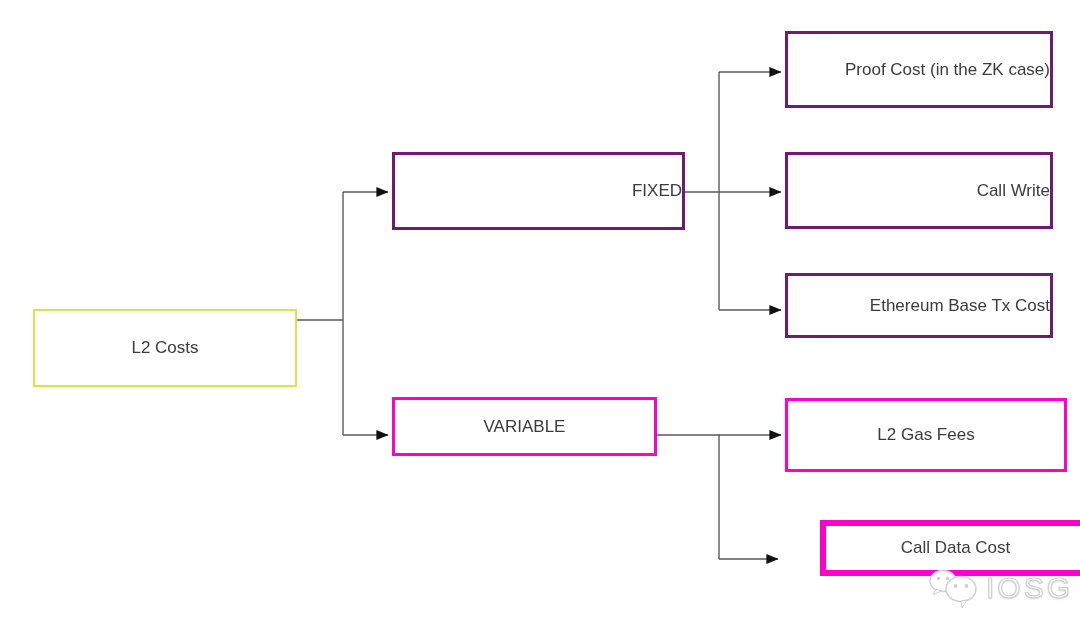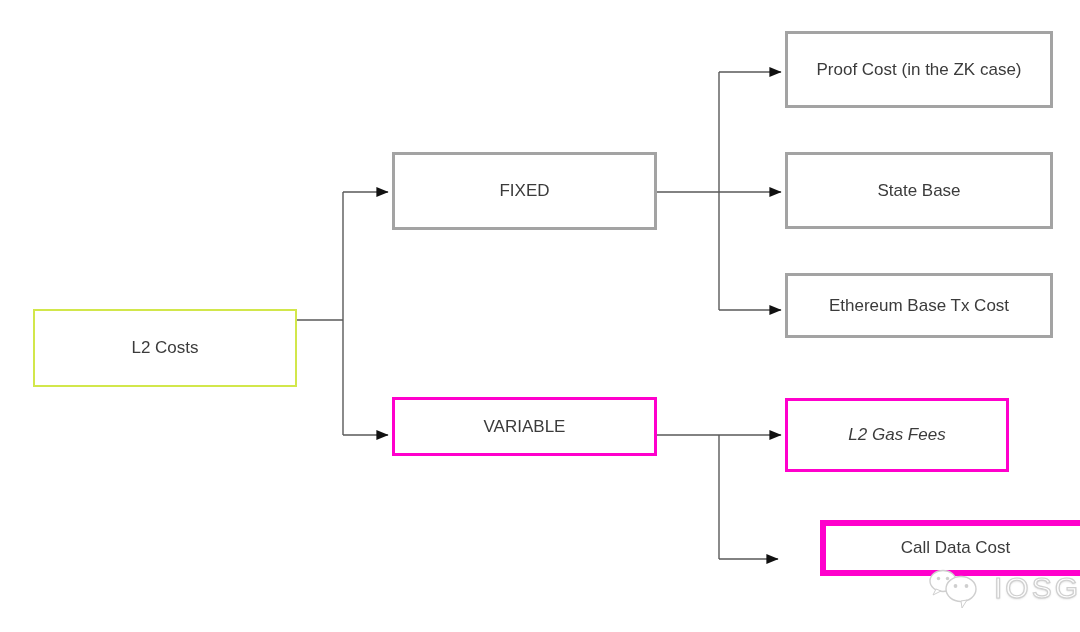--- a/index.html
+++ b/index.html
@@ -24,30 +24,30 @@
     background: #ffffff;
     display: flex;
     align-items: center;
     justify-content: center;
     font-size: 17px;
     color: #3b3b3b;
     z-index: 2;
     text-align: center;
   }
   .b-green { border: 2px solid #d2e74b; margin-top: 28px; }
-  .b-blue  { border: 3px solid #a3a3a3; }
+  .b-blue  { border: 3px solid #701a75; justify-content: flex-end; }
   .b-pink  { border: 3px solid #ff00cc; }
   .b-pink-thick { border: 6px solid #ff00cc; }
   .watermark {
     position: absolute;
     left: 928px;
     top: 566px;
     display: flex;
     align-items: center;
-    gap: 14px;
+    gap: 6px;
     z-index: 5;
     pointer-events: none;
   }
   .wm-text {
     font-size: 30px;
     letter-spacing: 3px;
     color: rgba(255,255,255,0.92);
     -webkit-text-stroke: 1.2px #cfcfcf;
     text-shadow: 0 1px 2px rgba(150,150,150,0.45);
     line-height: 1;
@@ -77,41 +77,41 @@
 
     <path d="M657,435 H781" stroke="#595959" stroke-width="1.4" fill="none" marker-end="url(#arrow)"></path>
     <path d="M719,435 V559" stroke="#595959" stroke-width="1.4" fill="none"></path>
     <path d="M719,559 H778" stroke="#595959" stroke-width="1.4" fill="none" marker-end="url(#arrow)"></path>
   </svg>
 
   <div class="node b-green" style="left:33px; top:281px; width:264px; height:78px;">
     <span>L2 Costs</span>
   </div>
 
-  <div class="node b-blue" style="left:392px; top:152px; width:265px; height:78px;">
+  <div class="node b-blue" style="left:392px; top:152px; width:293px; height:78px;">
     <span>FIXED</span>
   </div>
 
   <div class="node b-pink" style="left:392px; top:397px; width:265px; height:59px;">
     <span>VARIABLE</span>
   </div>
 
   <div class="node b-blue" style="left:785px; top:31px; width:268px; height:77px;">
     <span>Proof Cost (in the ZK case)</span>
   </div>
 
   <div class="node b-blue" style="left:785px; top:152px; width:268px; height:77px;">
-    <span>State Base</span>
+    <span>Call Write</span>
   </div>
 
   <div class="node b-blue" style="left:785px; top:273px; width:268px; height:65px;">
     <span>Ethereum Base Tx Cost</span>
   </div>
 
-  <div class="node b-pink" style="left:785px; top:398px; width:224px; height:74px;font-style:italic;">
+  <div class="node b-pink" style="left:785px; top:398px; width:282px; height:74px;">
     <span>L2 Gas Fees</span>
   </div>
 
   <div class="node b-pink-thick" style="left:820px; top:520px; width:271px; height:56px;">
     <span>Call Data Cost</span>
   </div>
 
   <div class="watermark">
     <svg width="52" height="44" viewBox="0 0 52 44" xmlns="http://www.w3.org/2000/svg">
 

